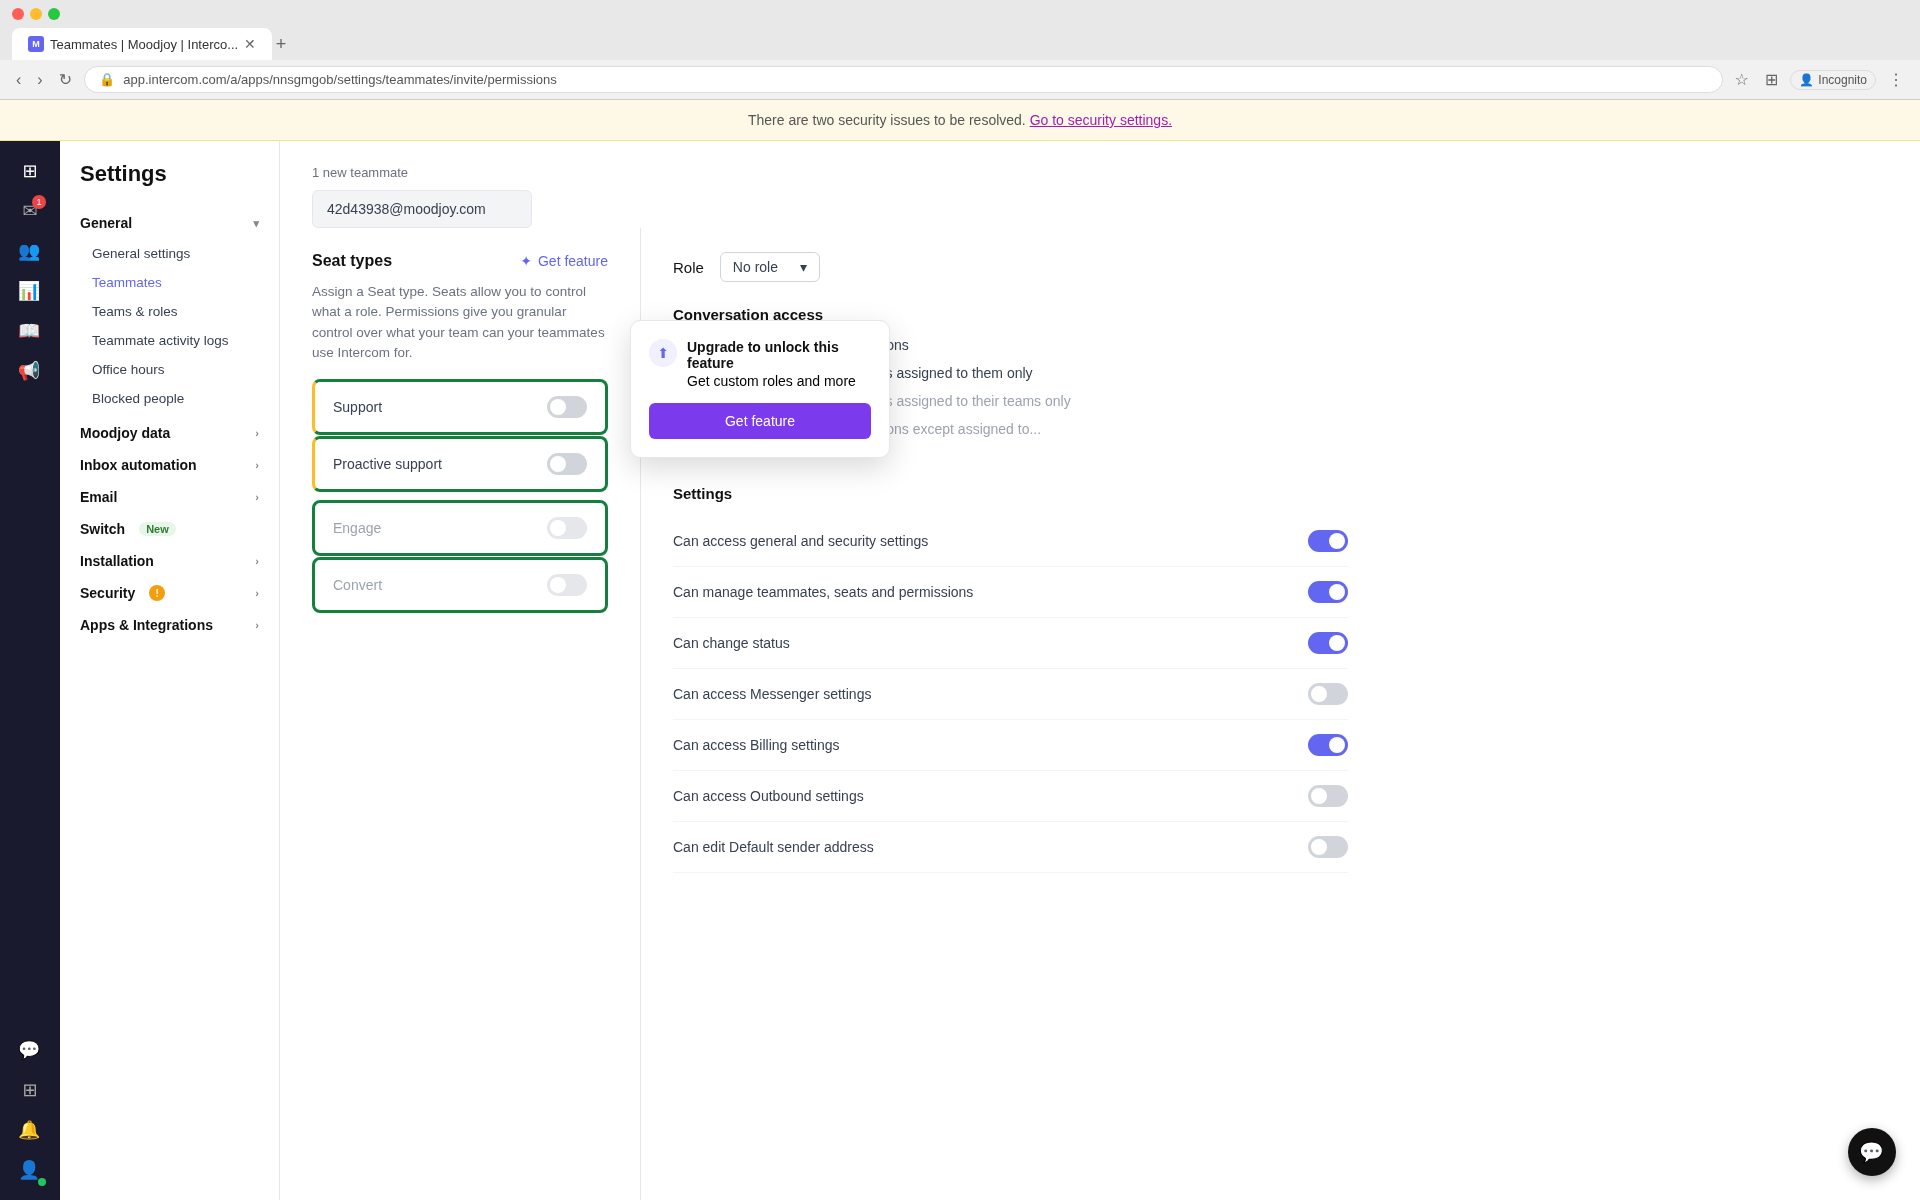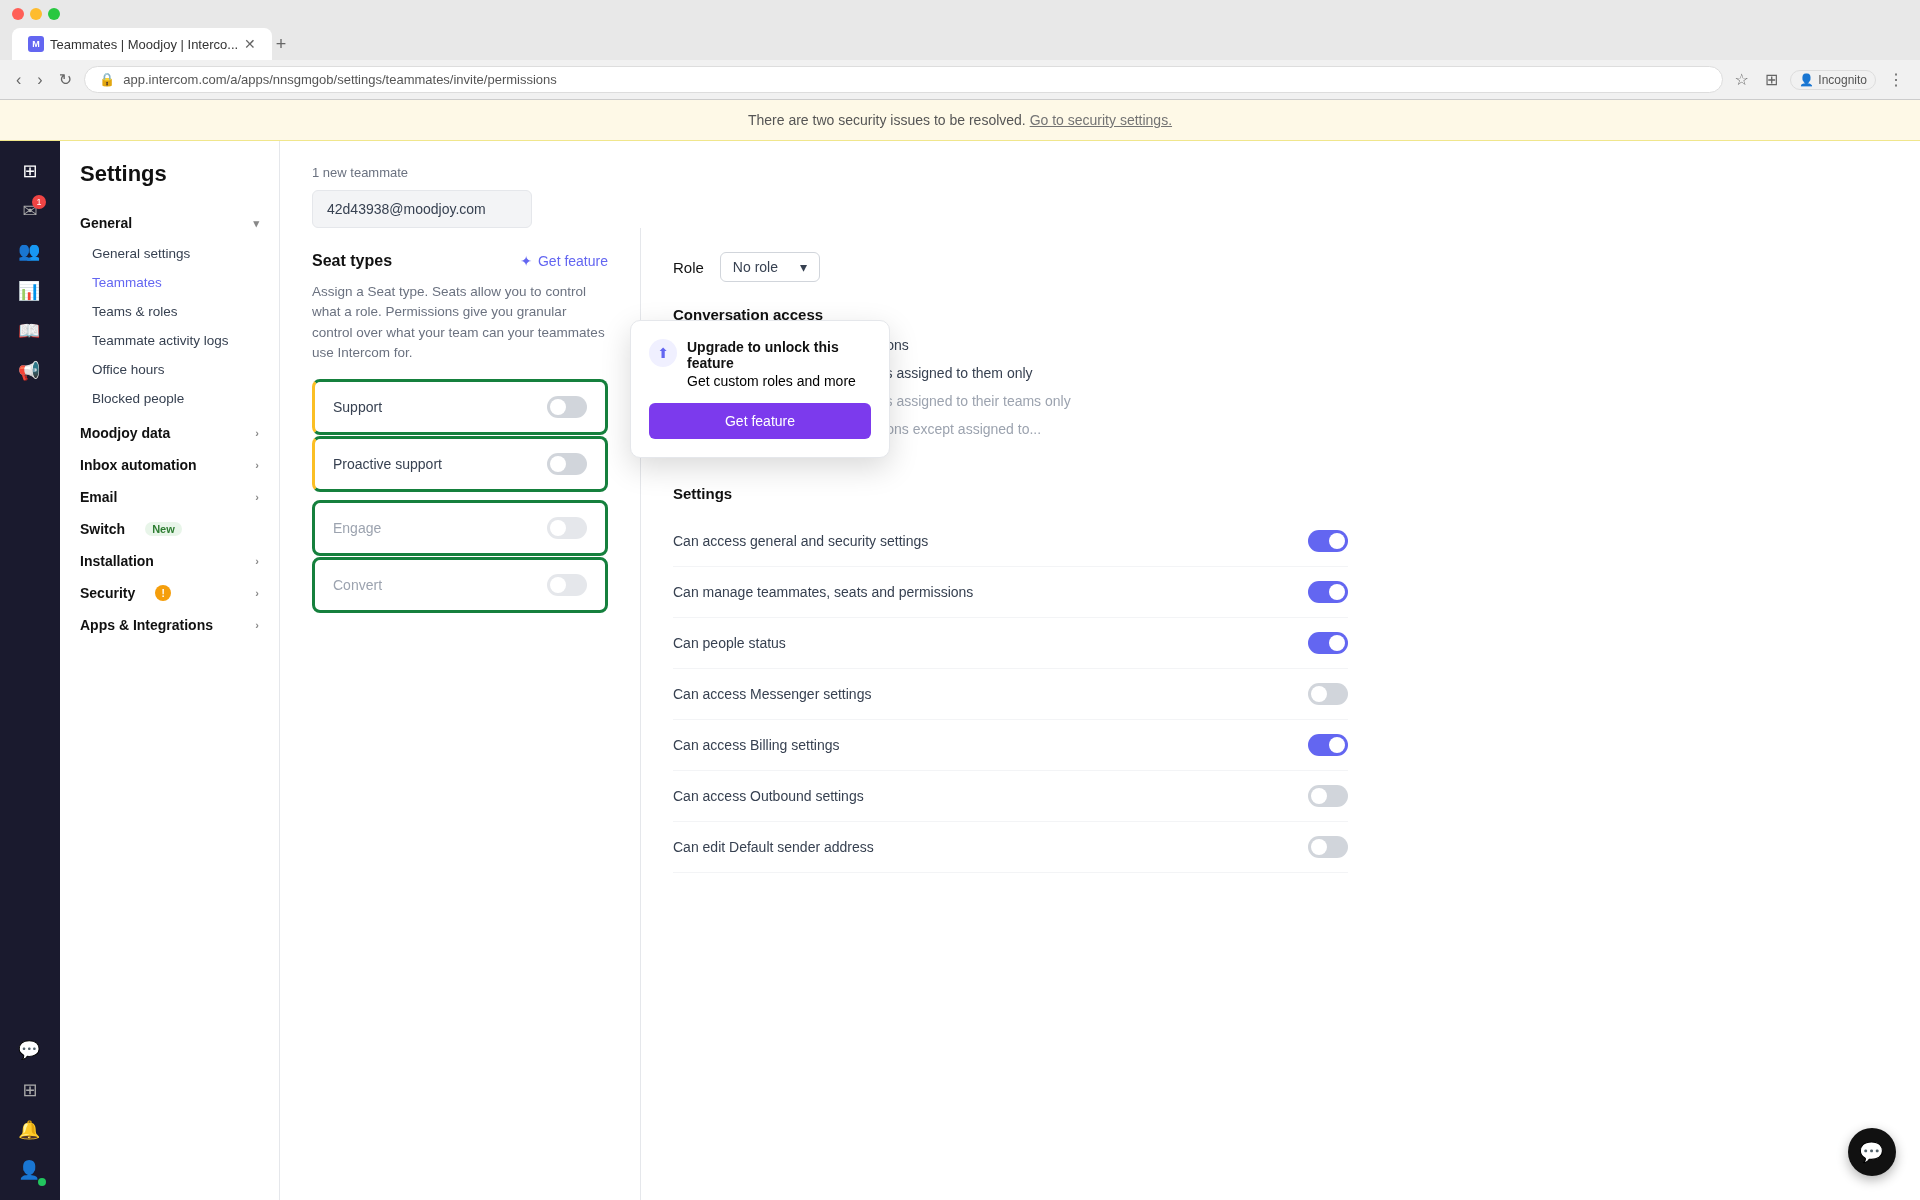--- a/index.html
+++ b/index.html
@@ -21,37 +21,37 @@
     .browser-toolbar { display: flex; align-items: center; gap: 8px; padding: 6px 12px; background: #f1f1f1; }
     .browser-nav-btn { background: none; border: none; color: #666; cursor: pointer; font-size: 16px; padding: 4px; }
     .browser-address-bar { flex: 1; background: #fff; border: 1px solid #ddd; border-radius: 20px; padding: 5px 14px; font-size: 13px; color: #333; display: flex; align-items: center; gap: 8px; }
     .browser-address-bar span { color: #555; }
     .browser-toolbar-icons { display: flex; gap: 8px; align-items: center; }
     .browser-icon-btn { background: none; border: none; color: #666; cursor: pointer; font-size: 16px; padding: 4px; }
     .incognito-badge { background: none; border: 1px solid #ddd; border-radius: 12px; padding: 2px 8px; font-size: 12px; color: #555; display: flex; align-items: center; gap: 4px; }
 
     
     .security-banner { background: #fef9e7; border-bottom: 1px solid #f0e68c; padding: 12px; text-align: center; font-size: 14px; color: #555; }
-    .security-banner a { color: #737373; text-decoration: underline; cursor: pointer; }
+    .security-banner a { color: #a21caf; text-decoration: underline; cursor: pointer; }
 
     
     .app-layout { display: flex; flex: 1; height: calc(1200px - 130px); }
 
     
     .app-sidebar { width: 60px; background: #1a1a2e; display: flex; flex-direction: column; align-items: center; padding: 12px 0; gap: 4px; }
     .app-icon { width: 36px; height: 36px; display: flex; align-items: center; justify-content: center; border-radius: 8px; cursor: pointer; color: #aaa; font-size: 18px; position: relative; }
     .app-icon.active { color: #fff; }
     .app-icon-badge { position: absolute; top: 2px; right: 2px; background: #ef4444; color: #fff; border-radius: 50%; width: 14px; height: 14px; font-size: 9px; display: flex; align-items: center; justify-content: center; }
     .app-icon-bottom { margin-top: auto; }
 
     
     .settings-sidebar { width: 220px; background: #fff; border-right: 1px solid #e5e7eb; padding: 20px 0; overflow-y: auto; }
     .settings-title { font-size: 22px; font-weight: 700; color: #111; padding: 0 20px 20px; }
     .nav-section { margin-bottom: 4px; }
-    .nav-item { display: flex; align-items: center; gap: 20px; padding: 8px 20px; cursor: pointer; font-size: 14px; color: #374151; }
+    .nav-item { display: flex; align-items: center; gap: 14px; padding: 8px 20px; cursor: pointer; font-size: 14px; color: #374151; }
     .nav-item.section-header { font-weight: 600; color: #111; font-size: 14px; }
     .nav-item .chevron { font-size: 11px; color: #888; margin-left: auto; }
     .nav-item .badge-new { background: #e8f5e9; color: #2e7d32; border-radius: 10px; padding: 1px 7px; font-size: 11px; font-weight: 600; }
     .nav-item .badge-warning { width: 16px; height: 16px; background: #f59e0b; border-radius: 50%; color: #fff; font-size: 10px; display: flex; align-items: center; justify-content: center; }
     .nav-sub-item { padding: 7px 20px 7px 32px; font-size: 13.5px; color: #374151; cursor: pointer; }
     .nav-sub-item.active { color: #6366f1; font-weight: 500; }
 
     
     .main-content { flex: 1; overflow-y: auto; background: #fff; }
 
@@ -337,21 +337,21 @@
             <span class="settings-row-label">Can access general and security settings</span>
             <div class="toggle on"></div>
           </div>
 
           <div class="settings-row">
             <span class="settings-row-label">Can manage teammates, seats and permissions</span>
             <div class="toggle on"></div>
           </div>
 
           <div class="settings-row">
-            <span class="settings-row-label">Can people status</span>
+            <span class="settings-row-label">Can change status</span>
             <div class="toggle on"></div>
           </div>
 
           <div class="settings-row">
             <span class="settings-row-label">Can access Messenger settings</span>
             <div class="toggle"></div>
           </div>
 
           <div class="settings-row">
             <span class="settings-row-label">Can access Billing settings</span>

